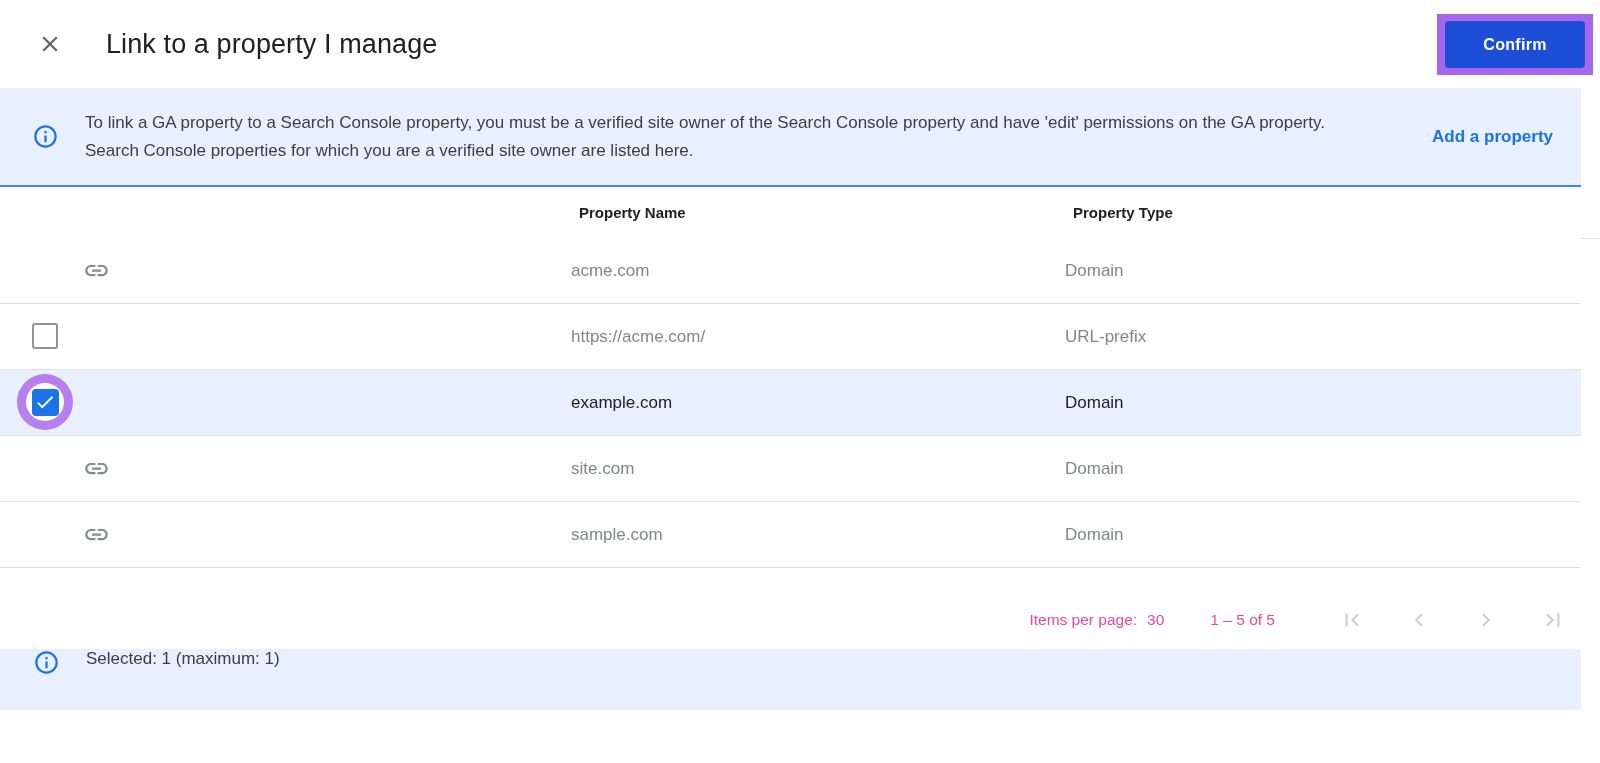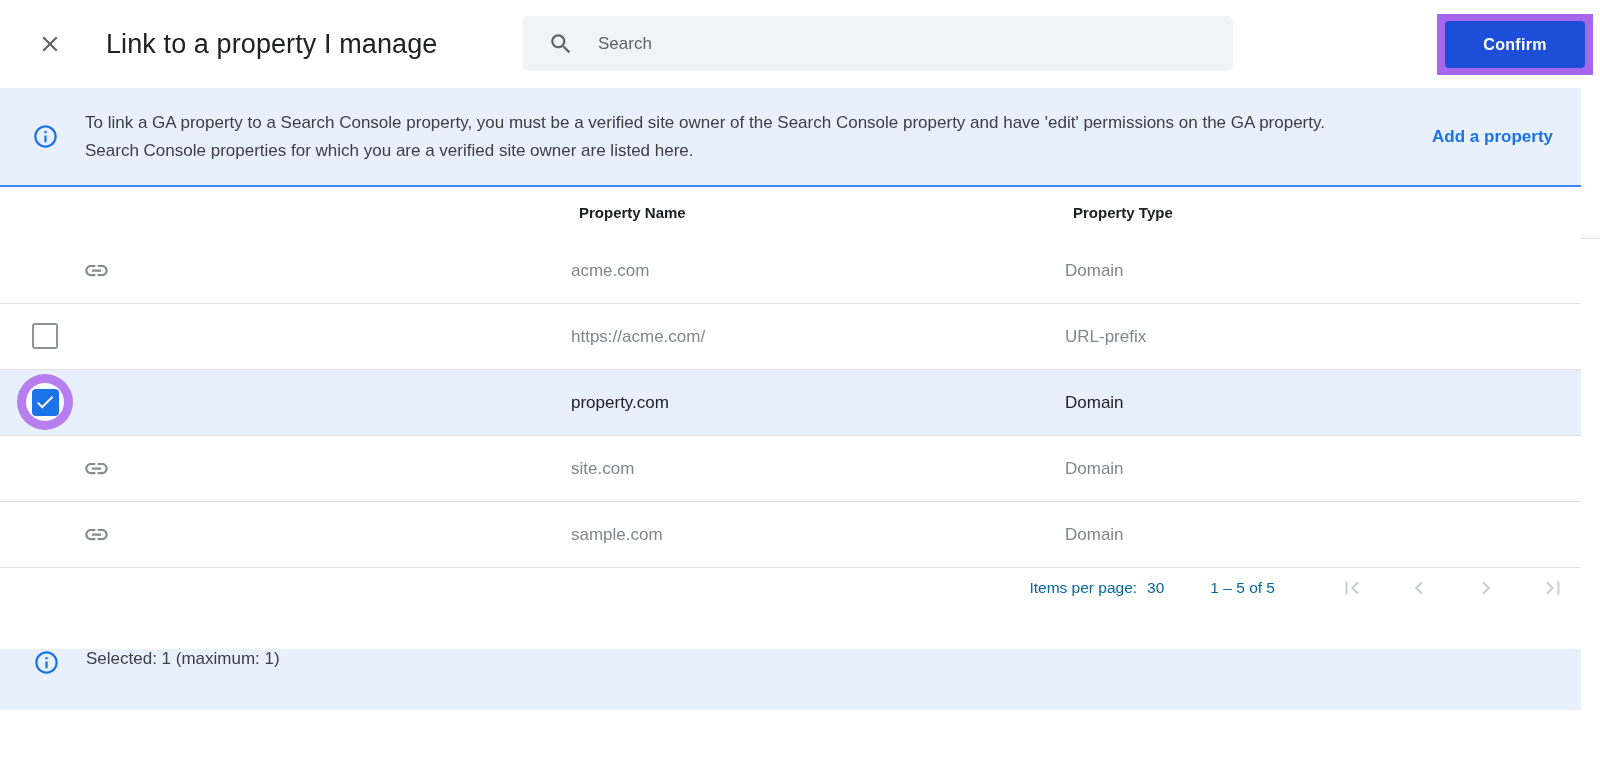--- a/index.html
+++ b/index.html
@@ -48,22 +48,22 @@
   .checkbox{position:absolute;left:32px;top:19px;width:22px;height:22px;border:2px solid #8f9296;
     border-radius:3px;background:#ffffff;cursor:pointer;}
   .ring{position:absolute;left:17px;top:4px;width:56px;height:56px;border-radius:50%;background:#b77ef0;
     display:flex;align-items:center;justify-content:center;}
   .ring-inner{width:38px;height:38px;border-radius:50%;background:#ffffff;
     display:flex;align-items:center;justify-content:center;}
   .checkbox-checked{width:27px;height:27px;background:#1a73e8;border-radius:4px;cursor:pointer;
     display:flex;align-items:center;justify-content:center;}
 
   
-  .paginator{position:absolute;top:564px;left:0;width:1581px;height:48px;display:flex;align-items:center;
-    justify-content:flex-end;box-sizing:border-box;padding-right:15px;font-size:15.5px;color:#0369a1;}
+  .paginator{position:absolute;top:596px;left:0;width:1581px;height:48px;display:flex;align-items:center;
+    justify-content:flex-end;box-sizing:border-box;padding-right:15px;font-size:15.5px;color:#ec4899;}
   .ipp-label{margin-right:10px;}
   .range-label{margin-left:46px;}
   .pgbtn{border:none;background:transparent;padding:0;margin-left:41px;width:26px;height:26px;cursor:default;}
   .pgbtn.first{margin-left:64px;}
 
   
   .footer-bar{position:absolute;top:649px;left:0;width:1581px;height:61px;background:#e8f0fe;
     display:flex;align-items:flex-start;}
   .footer-bar .info-wrap{flex:0 0 auto;margin-left:33px;width:27px;height:27px;}
   .footer-text{margin-left:26px;font-size:17px;color:#3c4043;}
@@ -73,26 +73,20 @@
 
 <div class="stage">
 
   <div class="header">
     <span class="close-btn">
       <svg viewBox="0 0 24 24" width="26" height="26">
           <path fill="#5f6368" d="M19 6.41 17.59 5 12 10.59 6.41 5 5 6.41 10.59 12 5 17.59 6.41 19 12 13.41 17.59 19 19 17.59 13.41 12z"></path>
         </svg>
     </span>
     <div class="dialog-title">Link to a property I manage</div>
-    <div class="search-box">
-      <svg viewBox="0 0 24 24" width="26" height="26">
-          <path fill="#5f6368" d="M15.5 14h-.79l-.28-.27C15.41 12.59 16 11.11 16 9.5 16 5.91 13.09 3 9.5 3S3 5.91 3 9.5 5.91 16 9.5 16c1.61 0 3.09-.59 4.23-1.57l.27.28v.79l5 4.99L20.49 19l-4.99-5zm-6 0C7.01 14 5 11.99 5 9.5S7.01 5 9.5 5 14 7.01 14 9.5 11.99 14 9.5 14z"></path>
-        </svg>
-      <input class="search-input" type="text" placeholder="Search" style="">
-    </div>
     <div class="confirm-outline">
       <button class="confirm-btn">Confirm</button>
     </div>
   </div>
 
   <div class="banner">
     <span class="info-wrap">
       <svg viewBox="0 0 24 24" width="27" height="27">
           <path fill="#1a73e8" d="M11 7h2v2h-2zm0 4h2v6h-2zm1-9C6.48 2 2 6.48 2 12s4.48 10 10 10 10-4.48 10-10S17.52 2 12 2zm0 18c-4.41 0-8-3.59-8-8s3.59-8 8-8 8 3.59 8 8-3.59 8-8 8z"></path>
         </svg>
@@ -122,21 +116,21 @@
       <div class="row selected">
         <span class="ring">
           <span class="ring-inner">
             <span class="checkbox-checked">
               <svg viewBox="0 0 24 24" width="22" height="22">
                 <path fill="#ffffff" d="M9 16.17 4.83 12l-1.42 1.41L9 19 21 7l-1.41-1.41z"></path>
               </svg>
             </span>
           </span>
         </span>
-        <div class="cell-name">property.com</div>
+        <div class="cell-name">example.com</div>
         <div class="cell-type">Domain</div>
       </div>
       <div class="row">
         <span class="lead-link"><svg viewBox="0 0 24 24" width="27" height="27">
             <path fill="#868b90" d="M3.9 12c0-1.71 1.39-3.1 3.1-3.1h4V7H7c-2.76 0-5 2.24-5 5s2.24 5 5 5h4v-1.9H7c-1.71 0-3.1-1.39-3.1-3.1zM8 13h8v-2H8v2zm9-6h-4v1.9h4c1.71 0 3.1 1.39 3.1 3.1s-1.39 3.1-3.1 3.1h-4V17h4c2.76 0 5-2.24 5-5s-2.24-5-5-5z"></path>
           </svg></span>
         <div class="cell-name">site.com</div>
         <div class="cell-type">Domain</div>
       </div>
       <div class="row">

